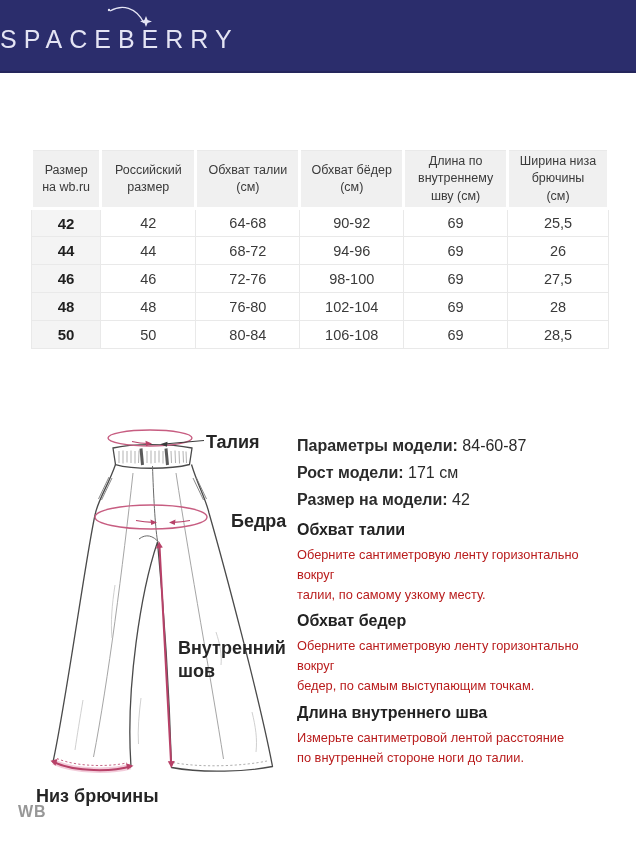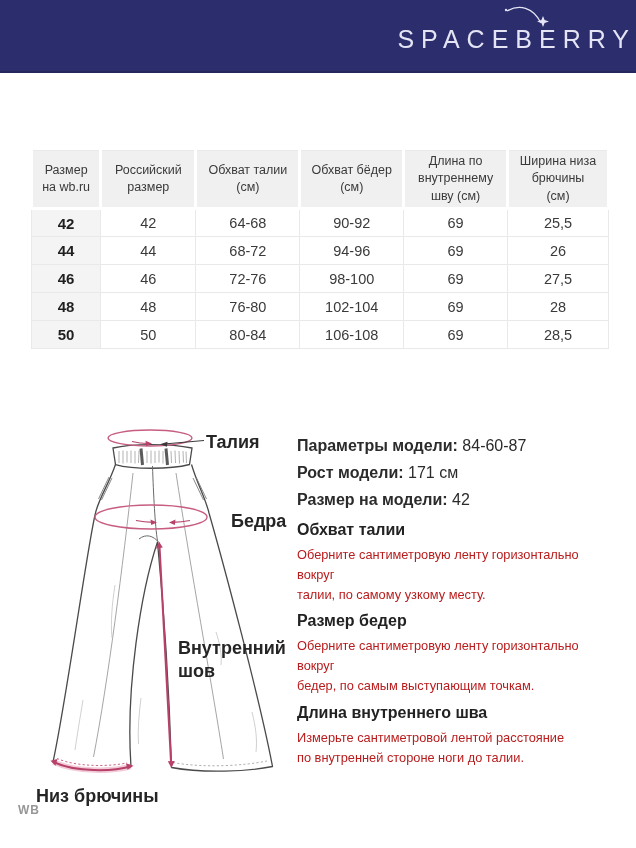--- a/index.html
+++ b/index.html
@@ -3,21 +3,21 @@
 <meta charset="utf-8">
 <style>
   * { margin:0; padding:0; box-sizing:border-box; }
   html,body { background:#ffffff; }
   body { font-family:"Liberation Sans", sans-serif; color:var(--text,#333); }
   .page { position:relative; width:636px; height:848px; background:#fff; overflow:hidden; }
 
   
   .banner { position:absolute; left:0; top:0; width:636px; height:73px;
             background:var(--banner,#2b2d6c); border-bottom:2px solid #24265c;
-            display:flex; align-items:center; justify-content:flex-end; }
+            display:flex; align-items:center; justify-content:flex-start; }
   .logo { position:relative; color:var(--logotext,#e4e4f4); font-size:25px; font-weight:500;
           letter-spacing:7px; padding-top:8px; }
   .comet { position:absolute; left:102px; top:-14px; width:64px; height:34px; }
 
   
   .size-table-wrap { position:absolute; left:30px; top:150px; width:580px; }
   table.size-table { width:100%; border-collapse:collapse; table-layout:fixed; }
   .size-table th, .size-table td { text-align:center; vertical-align:middle; }
   .size-table th { background:var(--headerbg,#f0f0f0); font-weight:400; font-size:12.5px;
                    line-height:1.38; color:#3a3a3a; height:58px; white-space:pre-line;
@@ -29,21 +29,21 @@
                    font-size:15px; color:#1f1f1f; }
   .col-1{width:12%} .col-2{width:16.5%} .col-3{width:18%} .col-4{width:18%} .col-5{width:18%} .col-6{width:17.5%}
 
   
   .diagram-svg { position:absolute; left:20px; top:400px; width:280px; height:425px; }
   .diag-label { position:absolute; font-size:18px; font-weight:600; color:#252525; line-height:1.3; }
   .lbl-waist  { left:206px; top:431px; }
   .lbl-hips   { left:225px; top:510px;margin-left:6px; }
   .lbl-inseam { left:178px; top:637px; width:96px; }
   .lbl-hem    { left:36px;  top:785px; white-space:nowrap; }
-  .watermark  { position:absolute; left:18px; top:803px; font-size:12px; font-weight:700;
+  .watermark  { position:absolute; left:18px; top:803px; font-size:16px; font-weight:700;
                 letter-spacing:1px; color:var(--muted,#999); }
 
   
   .info-col { position:absolute; left:297px; top:432px; width:316px; }
   .model-line { font-size:16px; line-height:27px; color:#2b2b2b; }
   .model-line .lbl { font-weight:600; }
   .model-line .val { font-weight:400; }
   .guide { margin-top:8px; }
   .guide:first-of-type { margin-top:24px; }
   .guide h3 { font-size:16px; font-weight:600; color:#222; margin-bottom:6px; }
@@ -236,21 +236,21 @@
       <span class="lbl">Размер на модели:</span>
       <span class="val">42</span>
     </div>
 
     <div class="guide">
       <h3>Обхват талии</h3>
       <p>Оберните сантиметровую ленту горизонтально вокруг
 талии, по самому узкому месту.</p>
     </div>
     <div class="guide">
-      <h3>Размер бедер</h3>
+      <h3>Обхват бедер</h3>
       <p>Оберните сантиметровую ленту горизонтально вокруг
 бедер, по самым выступающим точкам.</p>
     </div>
     <div class="guide">
       <h3>Длина внутреннего шва</h3>
       <p>Измерьте сантиметровой лентой расстояние
 по внутренней стороне ноги до талии.</p>
     </div>
   </div>
 

